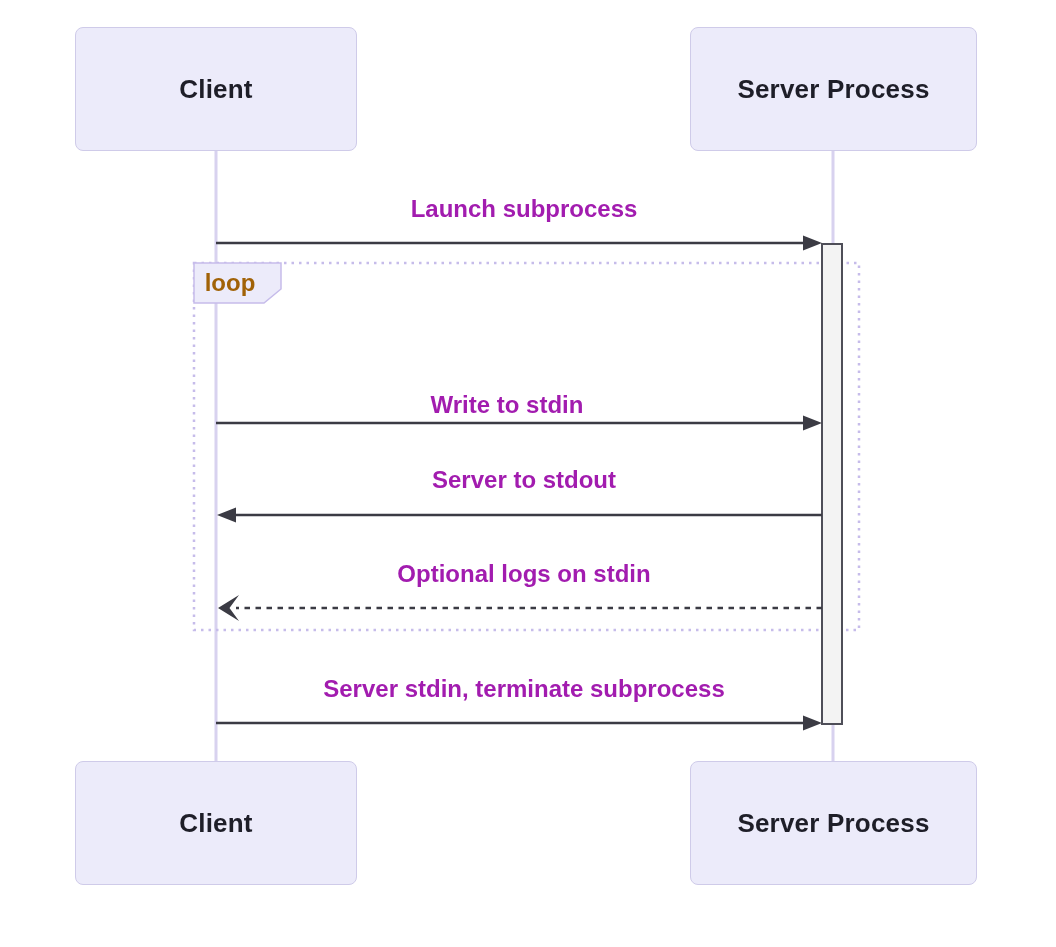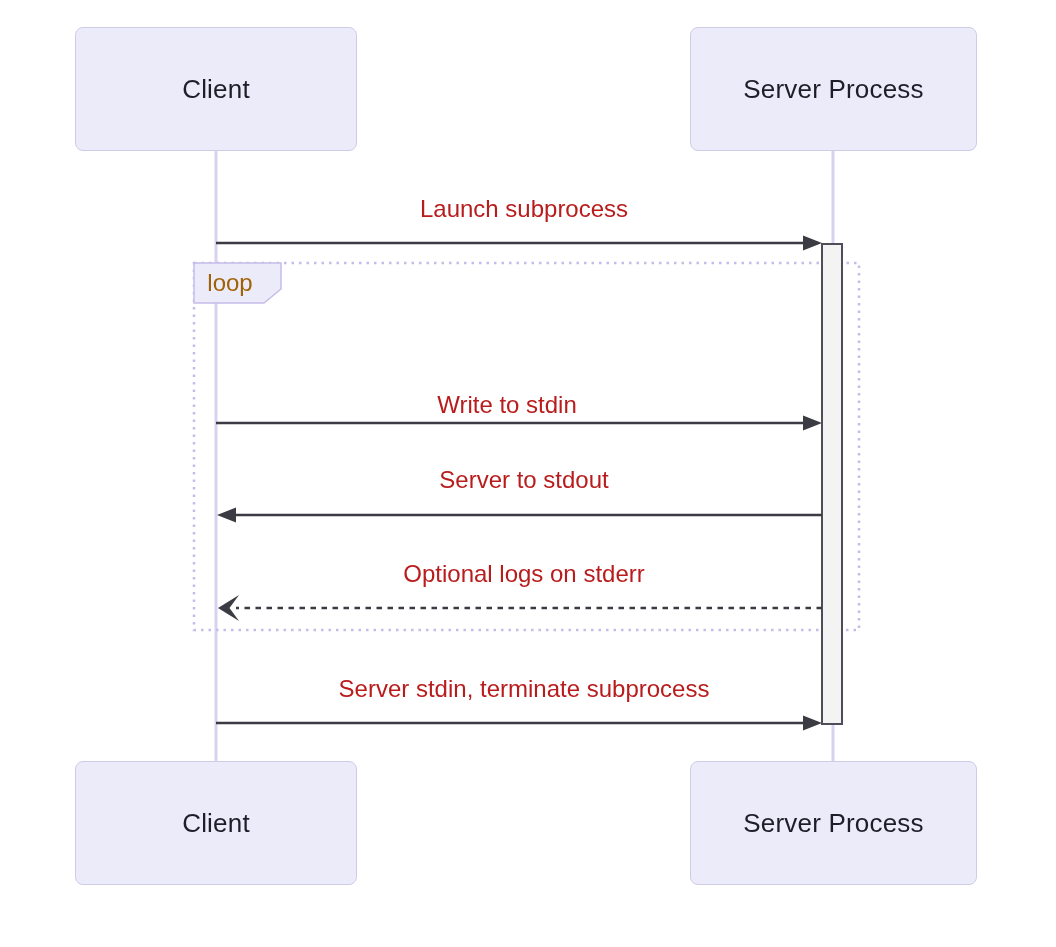--- a/index.html
+++ b/index.html
@@ -7,20 +7,21 @@
     padding: 0;
     background: #ffffff;
     font-family: "Liberation Sans", sans-serif;
   }
   #diagram {
     position: relative;
     width: 1056px;
     height: 947px;
     background: #ffffff;
     overflow: hidden;
+    font-weight: bold;
   }
   #svg-layer {
     position: absolute;
     left: 0;
     top: 0;
   }
   .actor-box {
     position: absolute;
     box-sizing: border-box;
     background: #ECEBFA;
@@ -34,21 +35,21 @@
     letter-spacing: 0.2px;
   }
   #actor-client-top    { left: 75px;  top: 27px;  width: 282px; height: 124px; }
   #actor-server-top    { left: 690px; top: 27px;  width: 287px; height: 124px; }
   #actor-client-bottom { left: 75px;  top: 761px; width: 282px; height: 124px; }
   #actor-server-bottom { left: 690px; top: 761px; width: 287px; height: 124px; }
   .msg-label {
     position: absolute;
     transform: translate(-50%, -50%);
     font-size: 24px;
-    color: #b91c1c;
+    color: #a21caf;
     white-space: nowrap;
   }
   #label-launch   { left: 524px; top: 209px; }
   #label-looptitle{ left: 527px; top: 289px; color: #33333B; }
   #label-stdin    { left: 507px; top: 387px; margin-top: 18px; }
   #label-stdout   { left: 524px; top: 480px; }
   #label-stderr   { left: 524px; top: 574px; }
   #label-close    { left: 524px; top: 689px; }
   #label-loop {
     position: absolute;
@@ -102,16 +103,16 @@
   </div>
   <div class="actor-box" id="actor-server-bottom">
     <span>Server Process</span>
   </div>
 
   <div id="label-loop">loop</div>
 
   <div class="msg-label" id="label-launch">Launch subprocess</div>
   <div class="msg-label" id="label-stdin">Write to stdin</div>
   <div class="msg-label" id="label-stdout">Server to stdout</div>
-  <div class="msg-label" id="label-stderr">Optional logs on stderr</div>
+  <div class="msg-label" id="label-stderr">Optional logs on stdin</div>
   <div class="msg-label" id="label-close">Server stdin, terminate subprocess</div>
 
 </div>
 
 </body></html>

